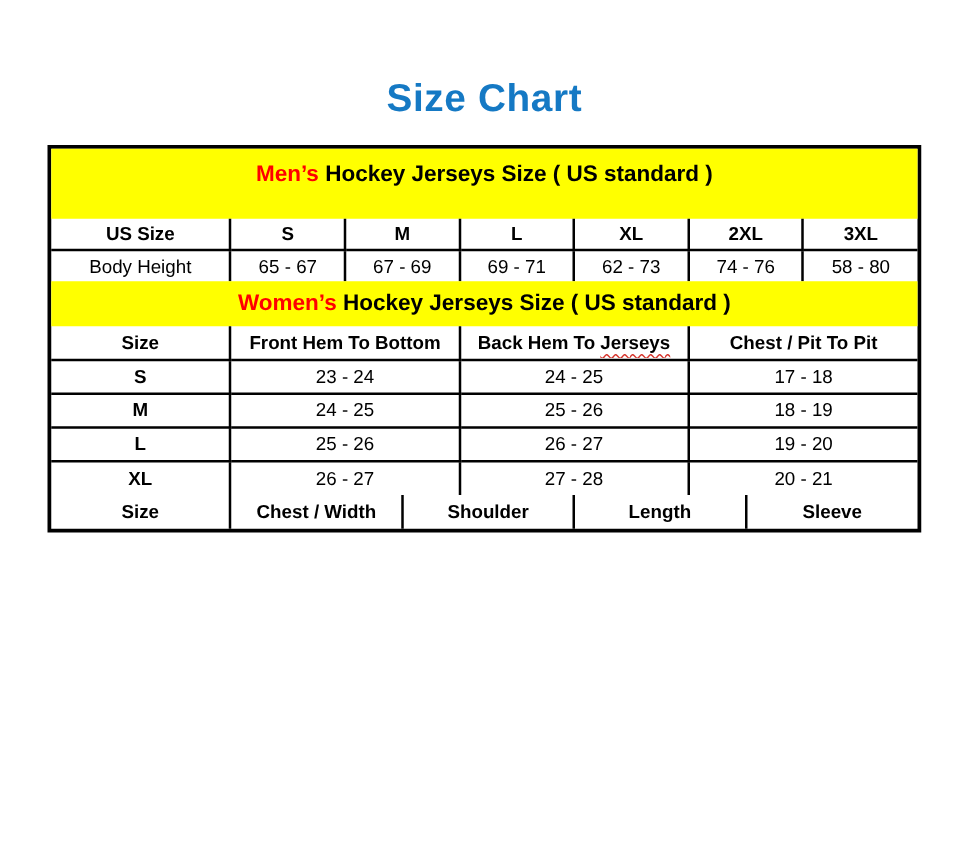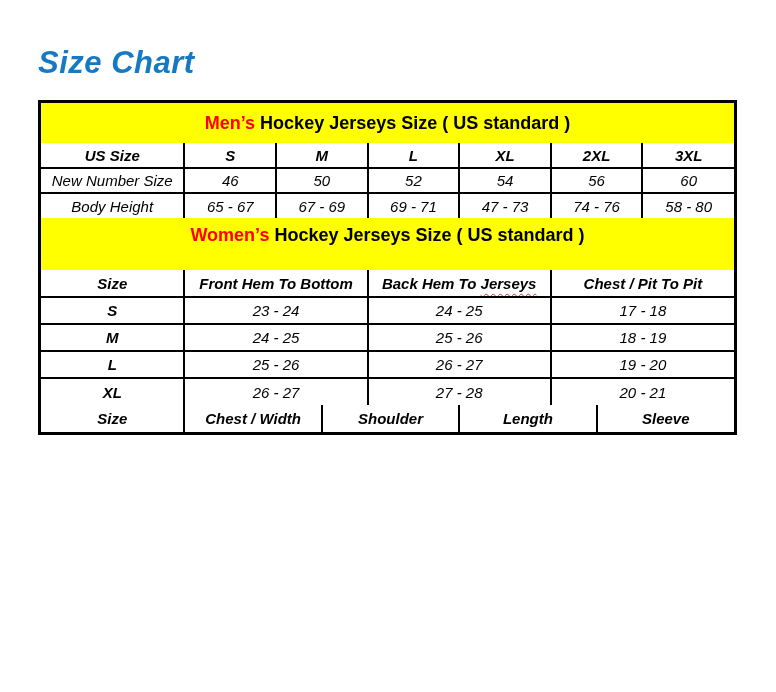--- a/index.html
+++ b/index.html
@@ -11,59 +11,57 @@
   }
   * { box-sizing: border-box; }
   html, body {
     margin: 0; padding: 0;
     width: 776px; height: 692px;
     background: #ffffff;
     font-family: "Liberation Sans", sans-serif;
     color: #000;
   }
   .title {
-    margin: 44px 0 18px 0;
+    margin: 60px 0 18px 0;
     font-size: 31px;
     line-height: 38px;
     font-weight: 700;
-    text-align: left;
+    text-align: center;
     width: 699px;
     margin-left: 38px;
     color: var(--title-blue, #1579c4);
     letter-spacing: 0.5px;
-    font-style: italic;
   }
   .chart-wrap {
     margin-left: 38px;
     width: 699px;
     border: 3px solid var(--border-black, #000);
     background: #fff;
   }
   .band {
     background: var(--band-yellow, #ff0);
     text-align: center;
     font-weight: 700;
     font-size: 18px;
-    height: 40px;
+    height: 56px;
     line-height: 40px;
     overflow: hidden;
     white-space: nowrap;
   }
   .band.b-womens, .band.b-youth {
-    height: 52px;
+    height: 36px;
     line-height: 34px;
   }
   .band-highlight { color: var(--accent-red, #f00); }
   .band-rest { color: #000; }
   table.grid {
     width: 100%;
     border-collapse: collapse;
     border-style: hidden;
     table-layout: fixed;
-    font-style: italic;
   }
   .grid th, .grid td {
     border: 2px solid var(--border-black, #000);
     text-align: center;
     vertical-align: middle;
     font-size: 15px;
     padding: 0 2px;
     height: 25px;
     font-weight: 400;
     overflow: hidden;
@@ -105,34 +103,25 @@
             <th>S</th>
             <th>M</th>
             <th>L</th>
             <th>XL</th>
             <th>2XL</th>
             <th>3XL</th>
           </tr>
         </thead>
         <tbody>
           <tr>
-            <td>New Number Size</td>
-            <td>46</td>
-            <td>50</td>
-            <td>52</td>
-            <td>54</td>
-            <td>56</td>
-            <td>60</td>
-          </tr>
-          <tr>
             <td>Body Height</td>
             <td>65 - 67</td>
             <td>67 - 69</td>
             <td>69 - 71</td>
-            <td>47 - 73</td>
+            <td>62 - 73</td>
             <td>74 - 76</td>
             <td>58 - 80</td>
           </tr>
         </tbody>
       </table>
       <div class="band b-womens"><span class="band-highlight">Women’s</span> <span class="band-rest">Hockey Jerseys Size ( US standard )</span></div>
       <table class="grid t-womens">
         <colgroup>
           <col style="width: 20.7%;">
           <col style="width: 26.433%;">

